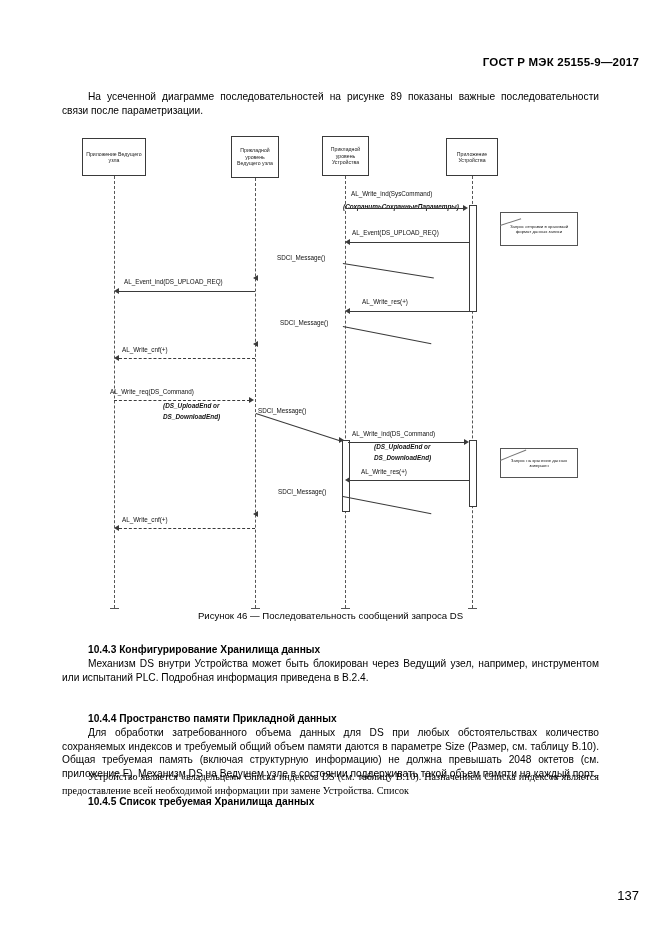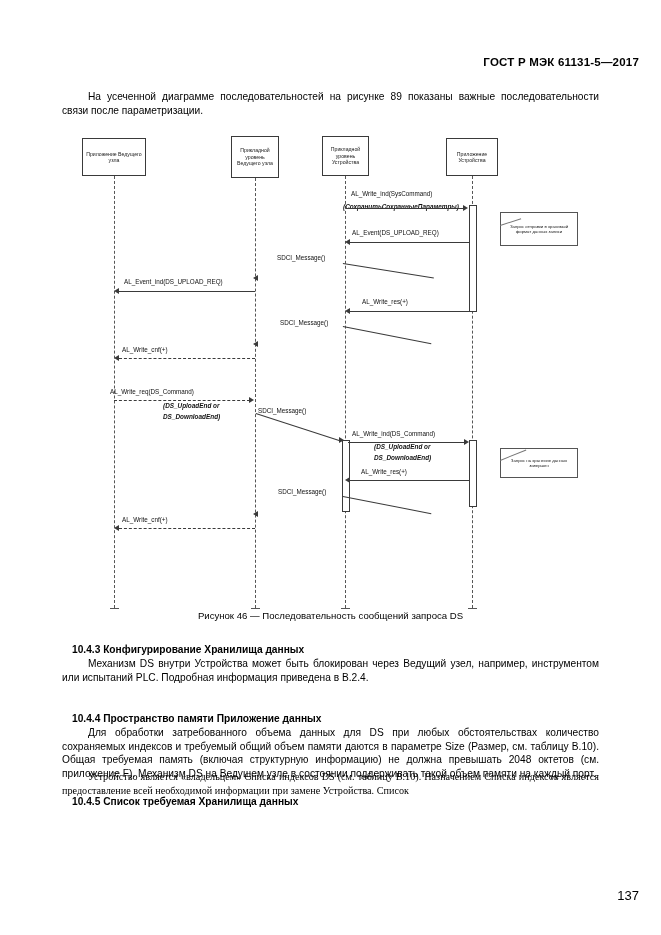--- a/index.html
+++ b/index.html
@@ -35,21 +35,21 @@
     left: 62px;
     width: 537px;
     font-size: 10.2px;
     line-height: 13.6px;
     text-align: justify;
     text-justify: inter-word;
   }
   .para.indent { text-indent: 26px; }
   .heading {
     position: absolute;
-    left: 46px;
+    left: 62px;
     width: 537px;
     font-size: 10.2px;
     line-height: 13.6px;
     font-weight: bold;
     text-indent: 26px;
   }
 
   
   .figure {
     position: absolute;
@@ -149,21 +149,21 @@
     right: 22px;
     bottom: 32px;
     font-size: 13px;
   }
 </style>
 </head>
 <body>
 
 <div class="page">
 
-  <div class="doc-header">ГОСТ Р МЭК 61131-5—2017</div>
+  <div class="doc-header">ГОСТ Р МЭК 25155-9—2017</div>
 
   <div class="para indent" style="top:90px;">На усеченной диаграмме последовательностей на рисунке 89 показаны важные последовательности связи после параметризации.</div>
 
   <div class="figure">
 
     <div class="lifeline-box" style="left:82px; top:8px; width:64px; height:38px;">
       <span>Приложение Ведущего узла</span>
     </div>
     <div class="lifeline-box" style="left:231px; top:6px; width:48px; height:42px;">
       <span>Прикладной уровень Ведущего узла</span>
@@ -256,21 +256,21 @@
     <div class="arrow-line dashed" style="left:119px; top:398px; width:136px;"></div>
     <div class="arrow-head left" style="left:114px; top:395px;"></div>
 
   </div>
 
   <div class="fig-caption">Рисунок 46 — Последовательность сообщений запроса DS</div>
 
   <div class="heading" style="top:643px;">10.4.3 Конфигурирование Хранилища данных</div>
   <div class="para indent" style="top:657px;">Механизм DS внутри Устройства может быть блокирован через Ведущий узел, например, инструментом или испытаний PLC. Подробная информация приведена в B.2.4.</div>
 
-  <div class="heading" style="top:712px;">10.4.4 Пространство памяти Приложение данных</div>
+  <div class="heading" style="top:712px;">10.4.4 Пространство памяти Прикладной данных</div>
   <div class="para indent" style="top:726px;">Для обработки затребованного объема данных для DS при любых обстоятельствах количество сохраняемых индексов и требуемый общий объем памяти даются в параметре Size (Размер, см. таблицу B.10). Общая требуемая память (включая структурную информацию) не должна превышать 2048 октетов (см. приложение F). Механизм DS на Ведущем узле в состоянии поддерживать такой объем памяти на каждый порт.</div>
 
   <div class="heading" style="top:795px;">10.4.5 Список требуемая Хранилища данных</div>
   <div class="para indent" style="top:770px;font-family:Liberation Serif, serif;">Устройство является «владельцем» Списка индексов DS (см. таблицу B.10). Назначением Списка индексов является предоставление всей необходимой информации при замене Устройства. Список</div>
 
   <div class="page-number">137</div>
 
 </div>
 
 </body></html>

